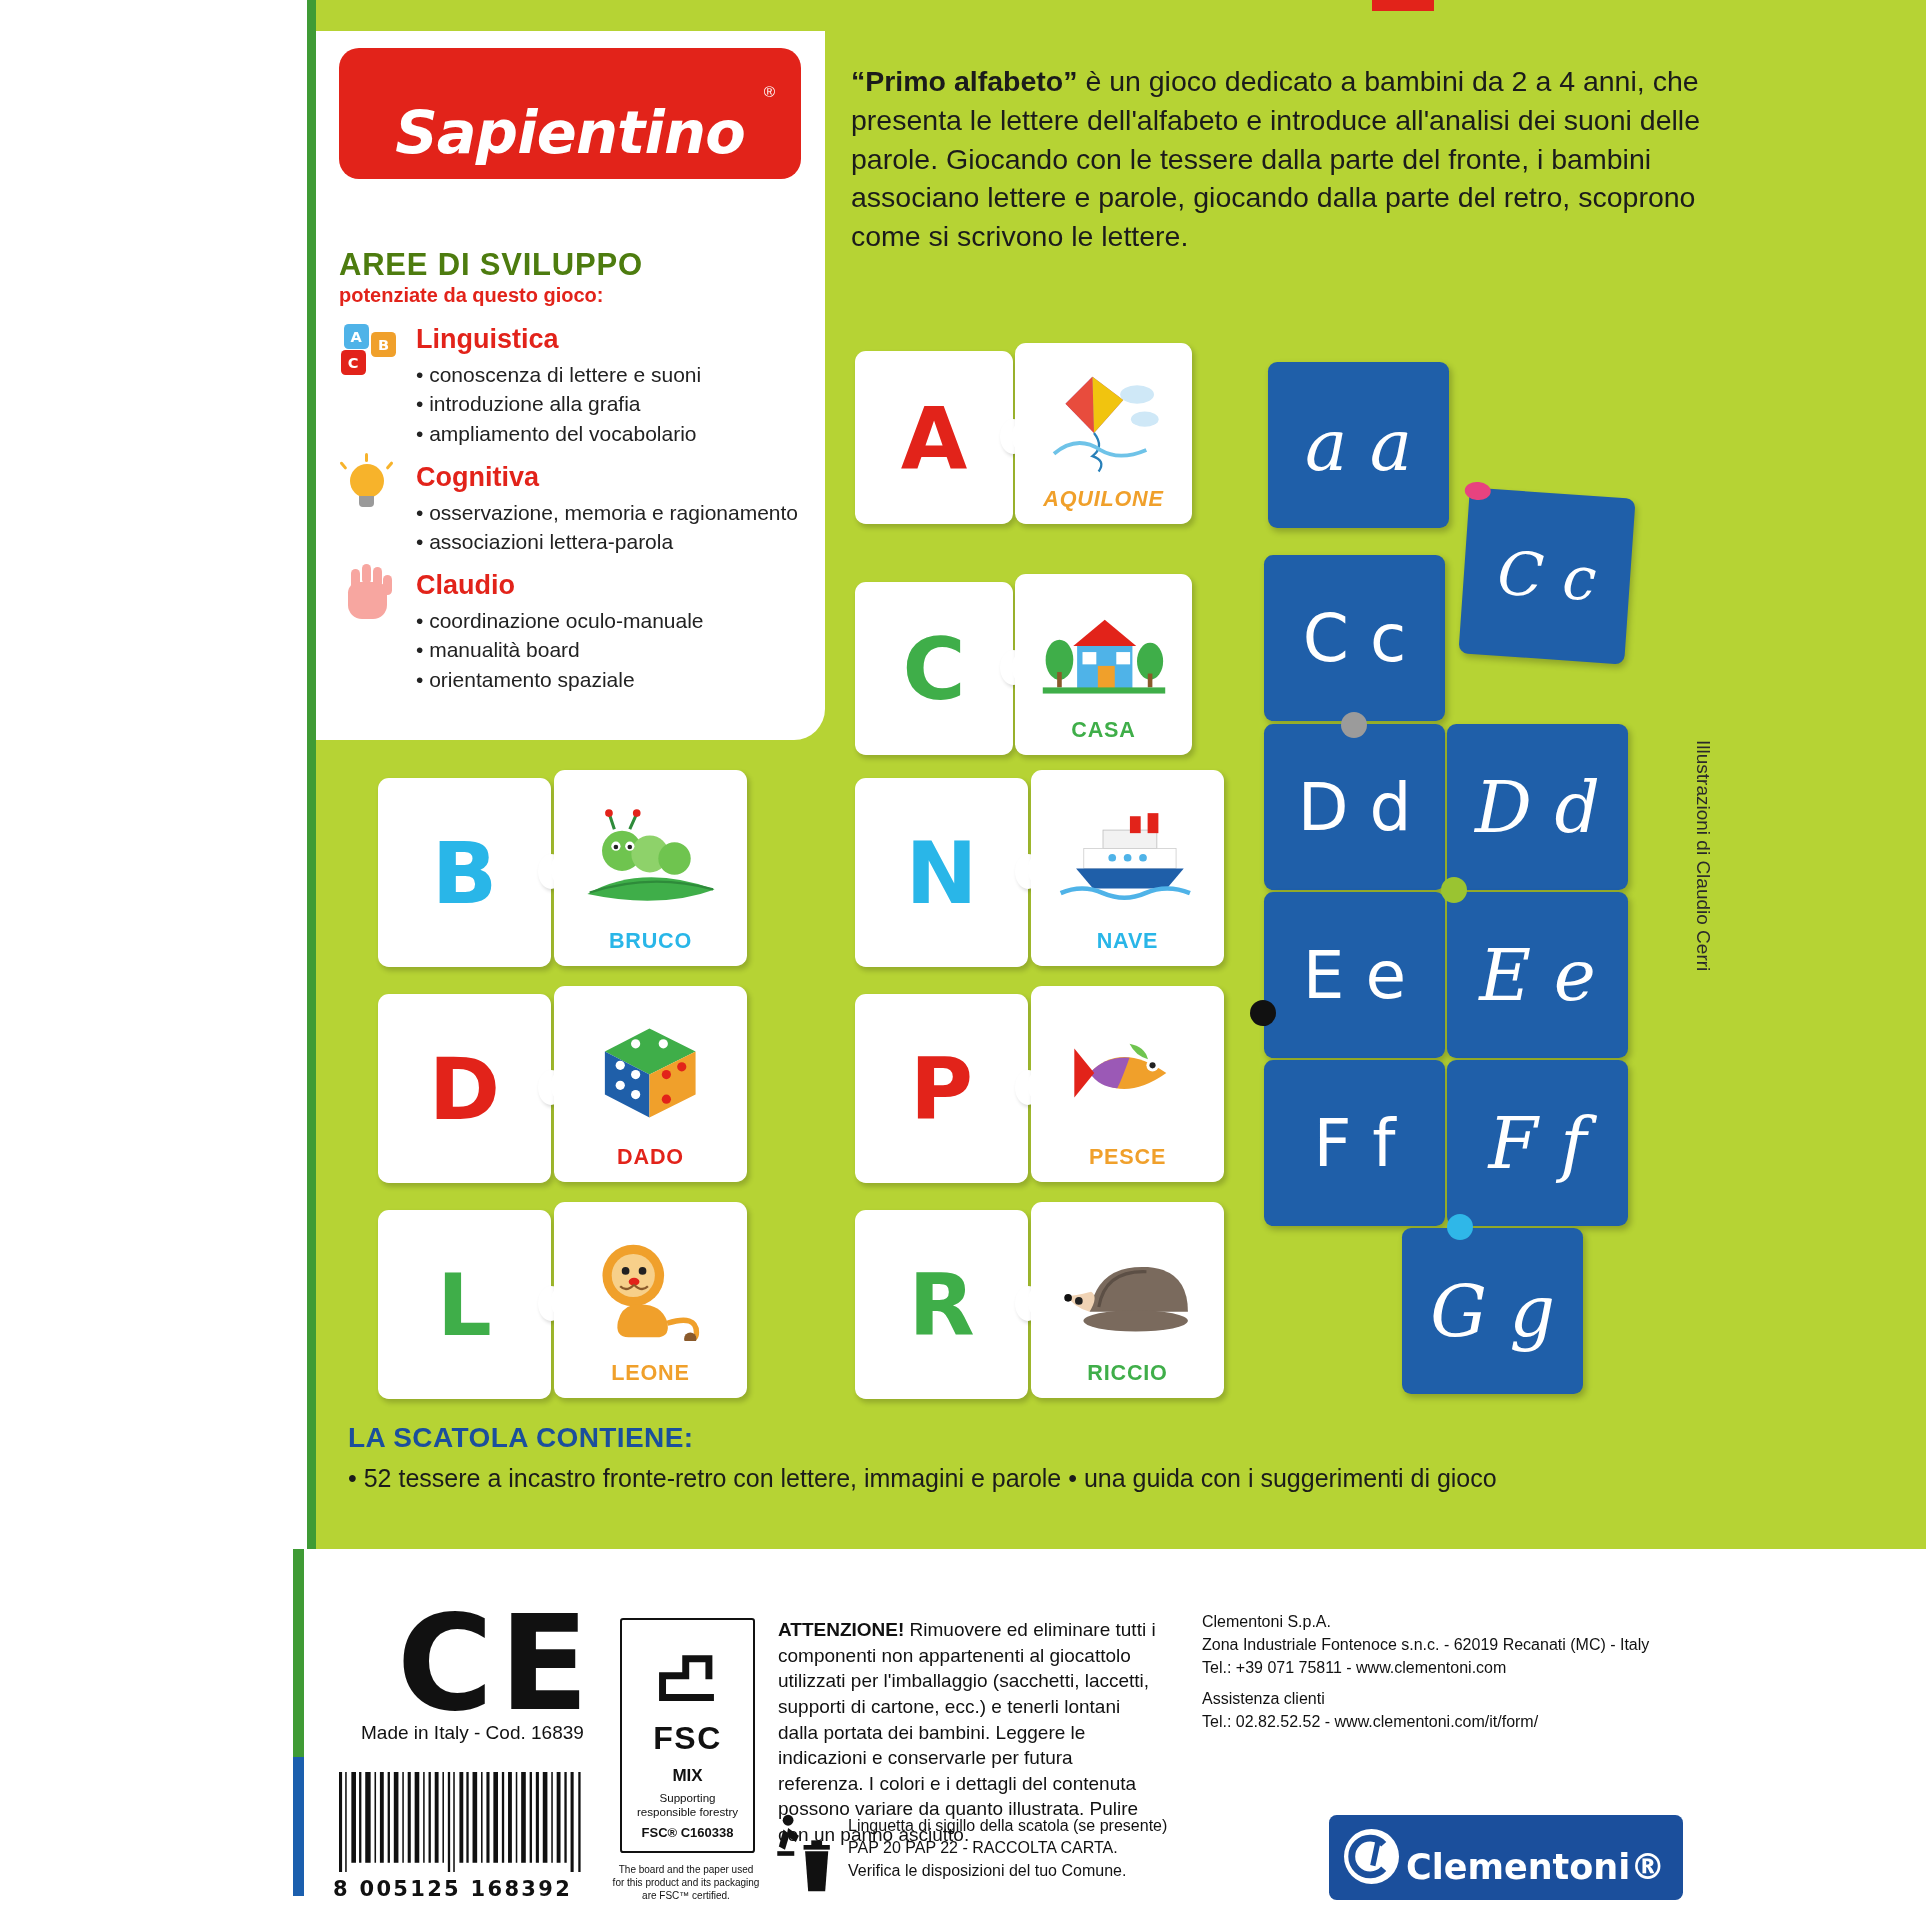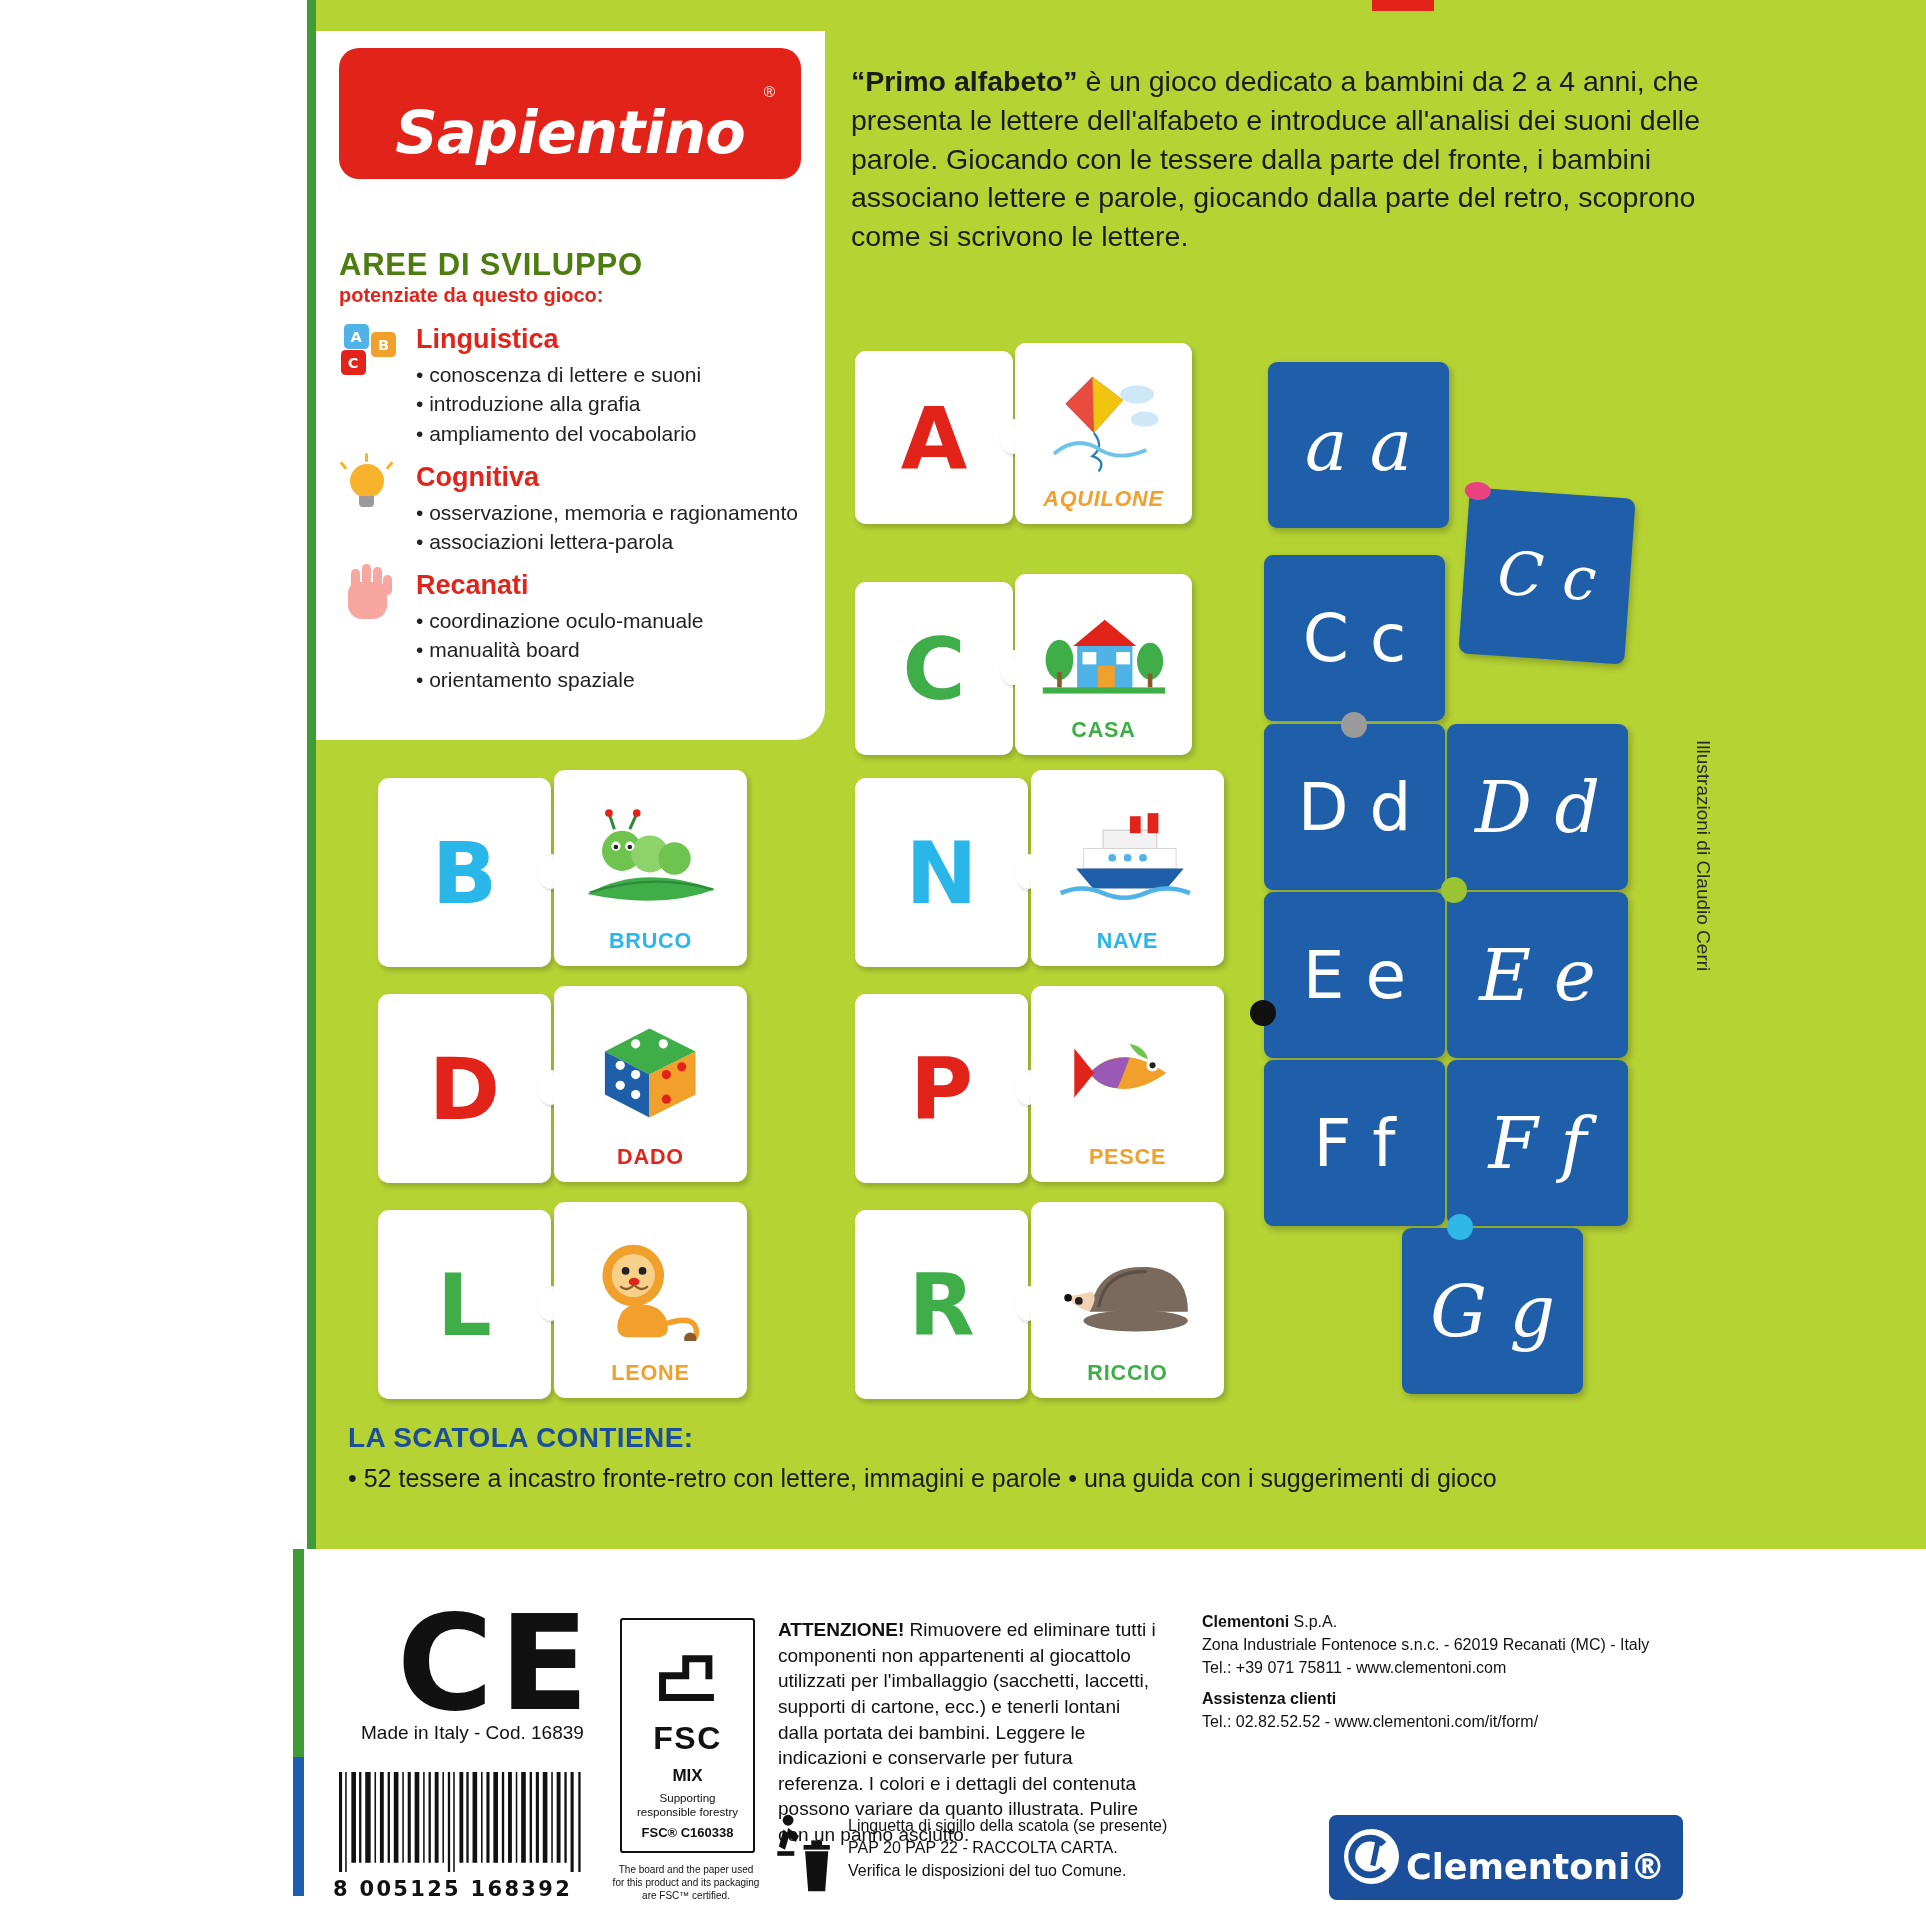--- a/index.html
+++ b/index.html
@@ -379,21 +379,21 @@
   .attention b { font-weight: bold; }
   .company {
     position: absolute;
     left: 1202px;
     top: 1610px;
     width: 478px;
     font-size: 16px;
     line-height: 1.45;
     color: #111;
   }
-  .company b { font-weight: bold; }
+  .company b { font-weight: normal; }
   .recycle {
     position: absolute;
     left: 771px;
     top: 1815px;
     width: 401px;
     font-size: 16px;
     line-height: 1.4;
     color: #111;
   }
   .bin {
@@ -485,21 +485,21 @@
   </div>
 
   <div class="area-block" style="top:570px;">
     <div class="area-icon ico-hand">
       <div class="palm"></div>
       <div class="fing" style="left:12.3px; top:-1.5px;"></div>
       <div class="fing" style="left:23px; top:-6.2px;"></div>
       <div class="fing" style="left:34px; top:-3.1px;"></div>
       <div class="fing" style="left:44px; top:4.6px;"></div>
     </div>
-    <div class="area-head">Recanati</div>
+    <div class="area-head">Claudio</div>
     <div class="area-list">
       <div>• coordinazione oculo-manuale</div>
       <div>• manualità board</div>
       <div>• orientamento spaziale</div>
     </div>
   </div>
 
   <div class="intro">
     <b>“Primo alfabeto”</b><span> è un gioco dedicato a bambini da 2 a 4 anni, che presenta le lettere dell'alfabeto e introduce all'analisi dei suoni delle parole. Giocando con le tessere dalla parte del fronte, i bambini associano lettere e parole, giocando dalla parte del retro, scoprono come si scrivono le lettere.</span>
   </div>

